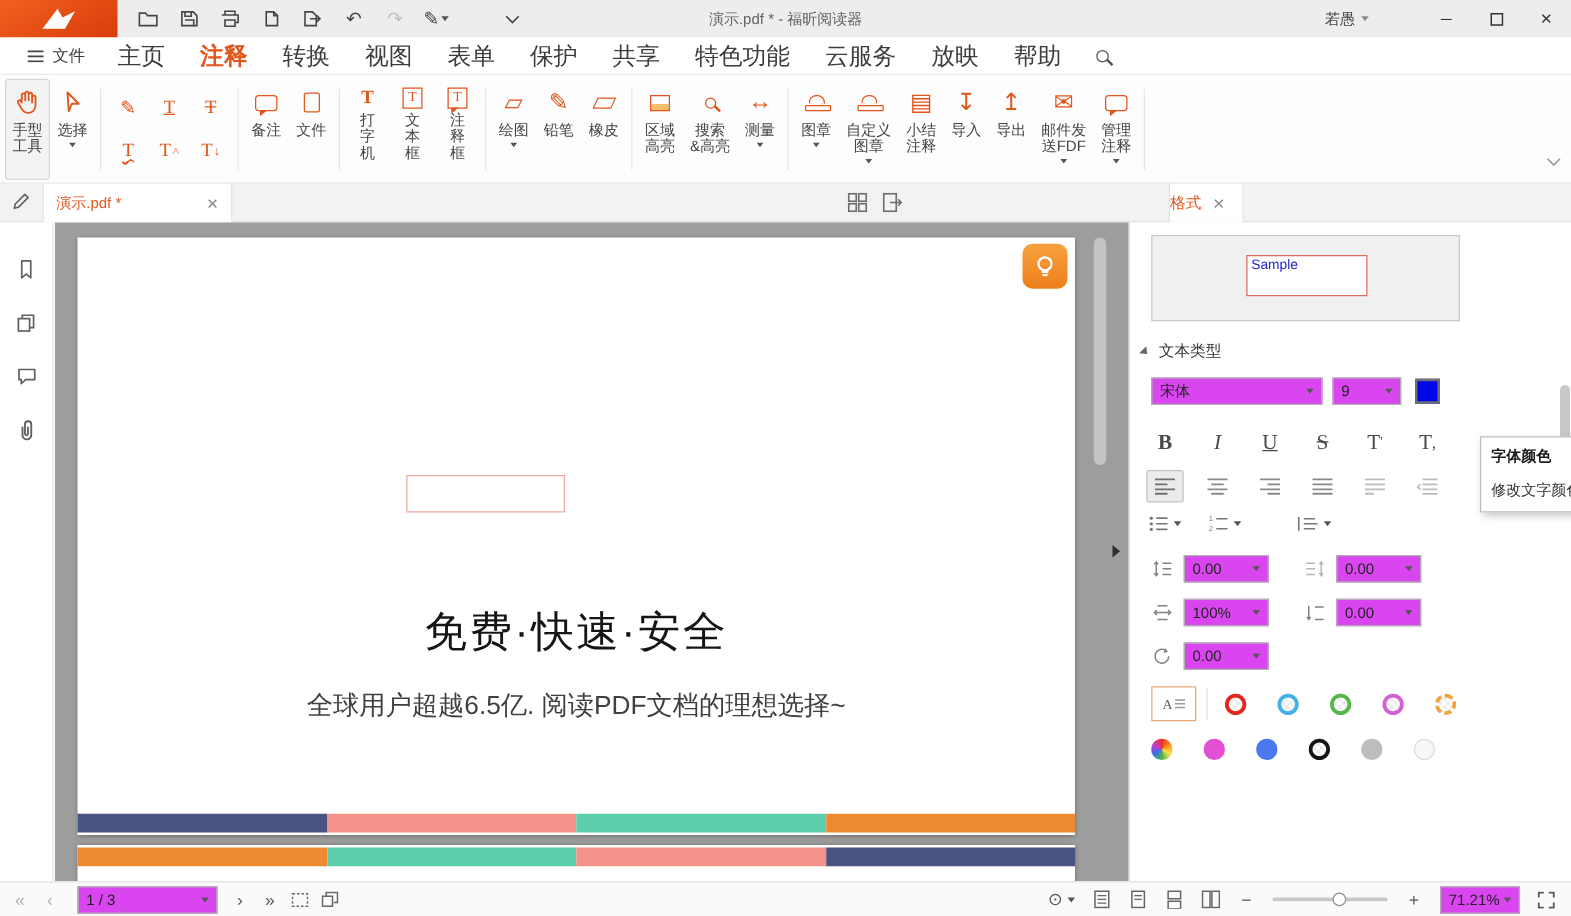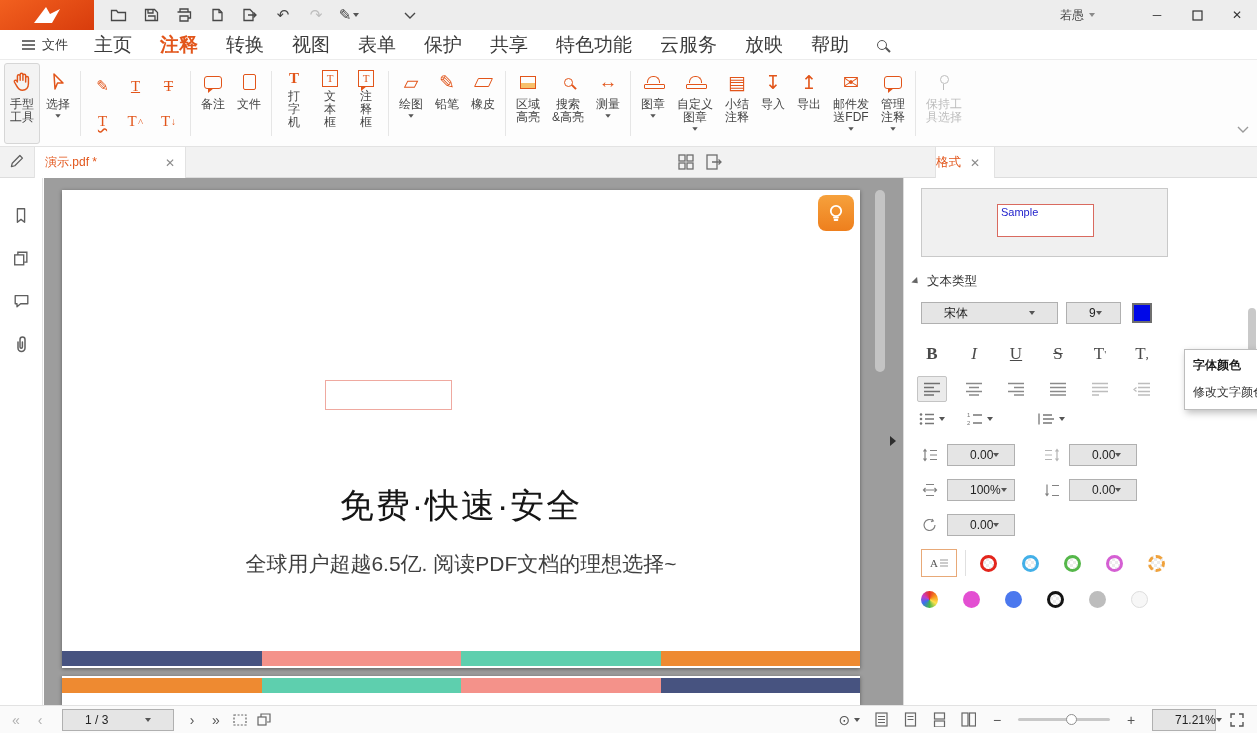--- a/index.html
+++ b/index.html
@@ -89,21 +89,21 @@
 .doc-scroll{position:absolute;left:831px;top:12px;width:10px;height:182px;background:#c4c4c4;border-radius:5px}
 .panel-handle{position:absolute;left:886px;top:424px;width:14px;height:34px;display:flex;align-items:center;justify-content:center}
 
 
 .panel{position:absolute;left:903px;top:178px;width:354px;height:527px;background:#fff;border-left:1px solid #ddd;padding:10px 14px 0 17px;overflow:hidden}
 .ph{display:flex;align-items:center;gap:7px;margin:2px 0 12px -9px;font-size:12.5px;color:#333}
 .ph-arr{width:0;height:0;border-left:4px solid transparent;border-right:4px solid transparent;border-top:5px solid #666;transform:rotate(-45deg)}
 .preview-box{width:247px;height:69px;background:#f0f0f0;border:1px solid #c9c9c9;position:relative;margin-bottom:16px}
 .sample-box{position:absolute;left:75px;top:15px;width:97px;height:33px;background:#fff;border:1px solid #d96a5f;padding:1px 3px;font-family:Liberation Sans, sans-serif;font-size:11px;color:#2222cc}
 .font-row{display:flex;align-items:center;gap:8px;margin:2px 0 16px}
-.combo{display:flex;align-items:center;justify-content:space-between;border:1px solid #b0b0b0;background:#e5e5e5;height:22px;padding:0 22px;font-size:12px;color:#222}
+.combo{display:flex;align-items:center;justify-content:space-between;border:1px solid #b0b0b0;background:#d946ef;height:22px;padding:0 6px;font-size:12px;color:#222}
 .c-font{width:137px}.c-size{width:55px}
 .color-swatch{width:20px;height:20px;border:2px solid #6f6f6f;margin-left:3px}
 .style-row{display:flex;margin:0 0 8px -4px}
 .stb{width:30px;height:28px;display:flex;align-items:center;justify-content:center;margin-right:12px;font-family:"Liberation Serif",serif;font-size:17px;color:#4a4a4a}
 .stb.b{font-weight:bold}.stb.i{font-style:italic}.stb.u{text-decoration:underline}.stb.s{text-decoration:line-through}
 .stb.sup::after{content:"'";font-size:11px;vertical-align:7px}
 .stb.sub::after{content:",";font-size:13px;vertical-align:-4px}
 .align-row{display:flex;margin:0 0 10px -4px}
 .alb{width:30px;height:26px;display:flex;align-items:center;justify-content:center;margin-right:12px;border:1px solid transparent;border-radius:2px}
 .alb.seld{border-color:#c4c4c4;background:#ebebeb}
@@ -179,20 +179,21 @@
       </span>
     <span class="tbtn">↶</span>
     <span class="tbtn dim">↷</span>
     <span class="tbtn">✎<span class="arr" style="margin-left:2px"></span></span>
     <span class="tbtn" style="margin-left:28px">
         <svg width="12" height="7" viewBox="0 0 12 7" fill="none" stroke="#474747" stroke-width="1.4">
           <path d="M1 1l5 5 5-5"></path>
         </svg>
       </span>
   </div>
+  <div class="win-title">演示.pdf * - 福昕阅读器</div>
   <div class="tb-right">
     <span class="user-name">若愚</span>
     <span class="arr lt"></span>
     <span style="width:42px"></span>
     <span class="winctl">─</span>
     <span class="winctl">
         <svg width="11" height="11" viewBox="0 0 11 11" fill="none" stroke="#333" stroke-width="1.2">
           <rect x="1" y="1" width="9" height="9"></rect>
         </svg>
       </span>
@@ -364,27 +365,20 @@
   </div>
   <div class="ri">
     <span class="ic">
         <span class="bubble"></span>
       </span>
     <span class="lb">管理
 注释</span>
     <span class="arr"></span>
   </div>
   <div class="rsep"></div>
-  <div class="ri disabled">
-    <span class="ic">
-        <span class="pin-ic"></span>
-      </span>
-    <span class="lb">保持工
-具选择</span>
-  </div>
 </div>
 <span class="rb-collapse">
     <svg width="12" height="7" viewBox="0 0 12 7" fill="none" stroke="#9a9a9a" stroke-width="1.4">
       <path d="M1 1l5 5 5-5"></path>
     </svg>
   </span>
 
 <div class="tabbar">
   <span class="tb-edit">
       <svg width="17" height="17" viewBox="0 0 20 20" fill="none" stroke="#5f5f5f" stroke-width="1.5" stroke-linejoin="round">

